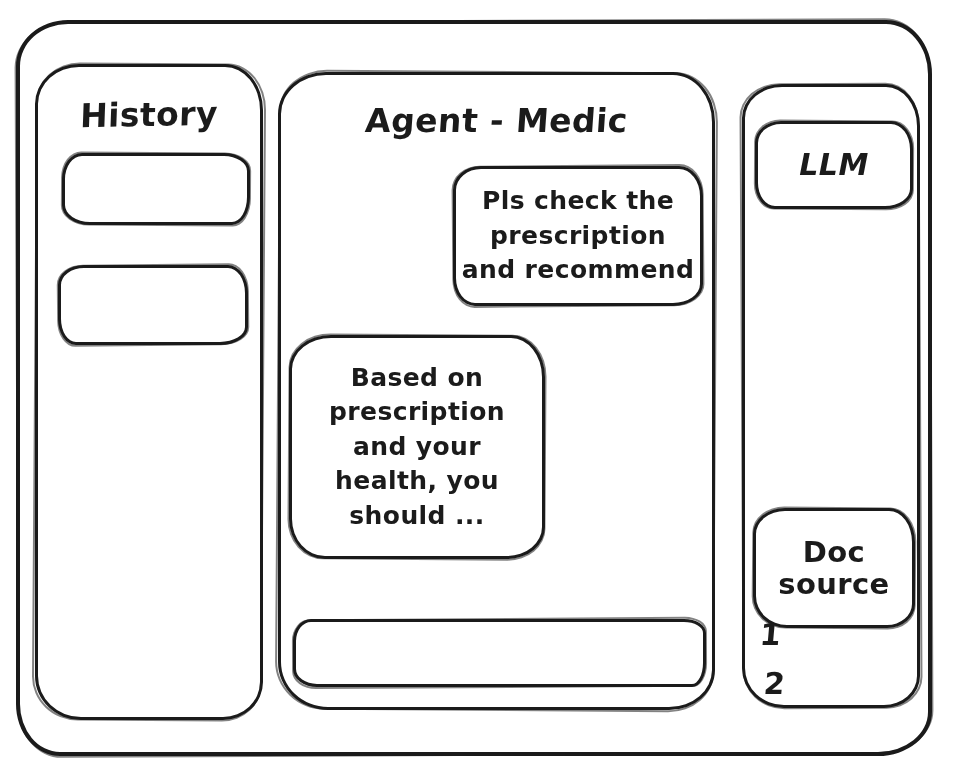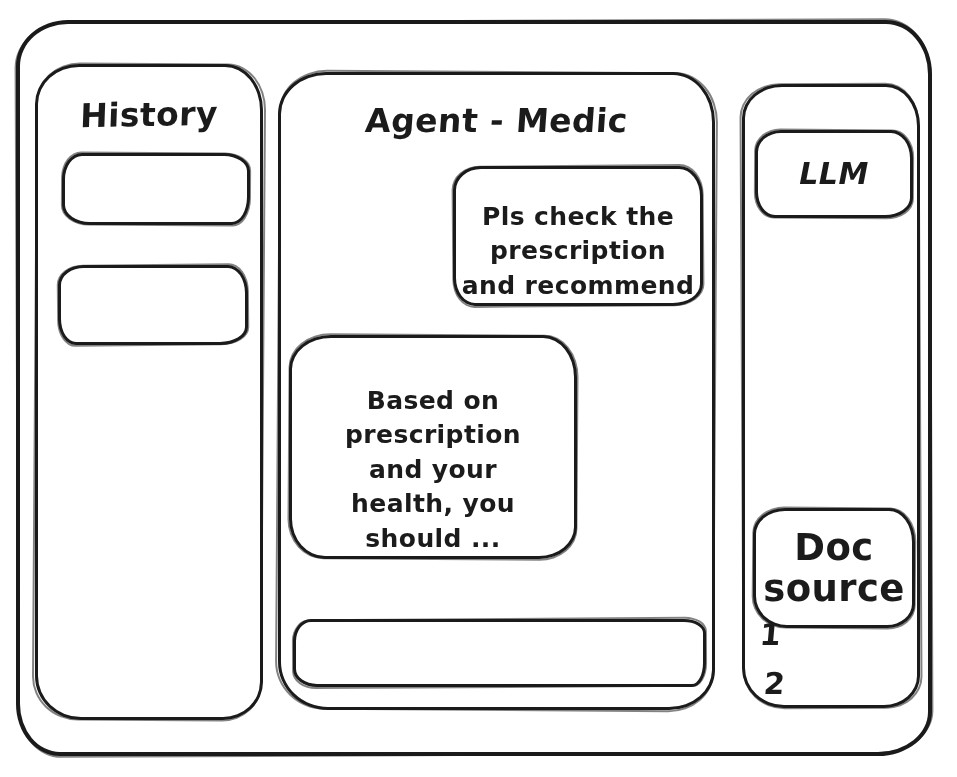--- a/index.html
+++ b/index.html
@@ -50,31 +50,31 @@
   .main-panel{
     left:278px; top:72px; width:437px; height:638px;
     border-radius:48px 42px 46px 50px / 42px 50px 40px 48px;
   }
   .main-title{
     position:absolute; top:26px; left:0; width:100%; margin:0;
     text-align:center; font-size:33px; font-weight:bold;
     transform:skewX(-4deg);
   }
   .bubble{
-    display:flex; align-items:flex-end; justify-content:center;
+    display:flex; align-items:center; justify-content:center;
     text-align:center; white-space:pre-line;
     font-size:25px; font-weight:600; line-height:1.38;
   }
   .bubble-user{
     left:172px; top:91px; width:250px; height:140px;
     border-radius:28px 24px 30px 22px / 24px 30px 22px 28px;
   }
   .bubble-user::before{ transform:rotate(-.5deg); }
   .bubble-assistant{
-    left:8px; top:260px; width:288px; height:224px;
+    left:8px; top:260px; width:256px; height:224px;
     border-radius:42px 34px 38px 36px / 34px 42px 32px 40px;
   }
   .chat-input{
     left:12px; top:544px; width:413px; height:68px;
     border-radius:18px 22px 14px 24px / 22px 14px 24px 18px;
     cursor:text;
   }
   .chat-input::before{ transform:rotate(-.35deg); }
   .chat-input input{
     position:absolute; inset:0; width:100%; height:100%;
@@ -90,35 +90,35 @@
   }
   .sidebar-right::before{ transform:rotate(-.3deg); }
   .tool-btn{
     appearance:none; -webkit-appearance:none; margin:0; padding:0 6px;
     display:flex; align-items:center; justify-content:center;
     font-family:inherit; color:var(--ink); letter-spacing:.4px;
     font-size:30px; font-weight:600; line-height:1.12; text-align:center;
     cursor:pointer;
   }
   .btn-llm{
-    left:10px; top:43px; width:158px; height:88px;
+    left:10px; top:34px; width:158px; height:88px;
     border-radius:26px 22px 28px 20px / 22px 28px 20px 26px;
     font-style:italic;
   }
   .btn-ocr{
     left:10px; top:144px; width:158px; height:78px;
     border-radius:22px 26px 20px 28px / 26px 20px 28px 22px;
   }
   .btn-ocr::before{ transform:rotate(-.55deg); }
   .btn-params{
     left:4px; top:316px; width:166px; height:64px; font-size:28px;
     border-radius:18px 24px 16px 26px / 24px 16px 26px 18px;
   }
   .btn-doc{
-    left:8px; top:421px; width:162px; height:120px; font-size:37px;
+    left:8px; top:421px; width:162px; height:120px; font-size:29px;
     border-radius:32px 26px 28px 34px / 26px 34px 24px 32px;
   }
   .btn-doc::before{ transform:rotate(.55deg); }
   .doc-item{
     position:absolute; font-size:30px; font-weight:600; cursor:pointer;
     transform:skewX(-5deg);
   }
   .doc-item-1{ left:15px; top:530px; }
   .doc-item-2{ left:19px; top:579px; }
 </style>

